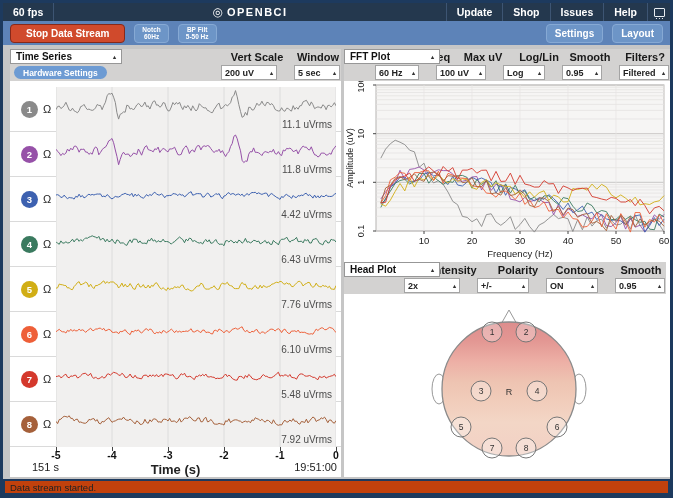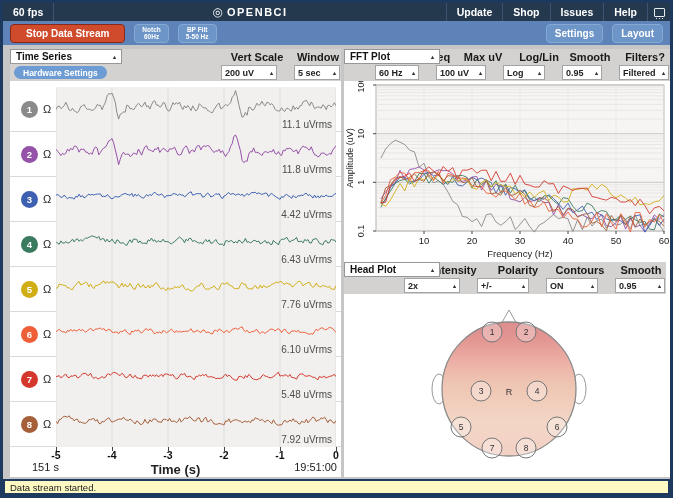--- a/index.html
+++ b/index.html
@@ -55,21 +55,21 @@
 #ts-xlabel{position:absolute;left:0;right:0;text-align:center;font-weight:bold;font-size:13px;top:1px}
 #ts-clock{position:absolute;right:4px;top:0}
 
 
 #fft-section{position:relative;width:326px;height:213px;background:#fff}
 #head-section{position:relative;width:322px;height:215px;background:#fff}
 #fft-plot{position:absolute;left:0;top:32px}
 #head-plot-area{position:absolute;left:0;top:32px}
 
 
-.statusbar{position:absolute;left:0;top:476px;width:667px;height:16px;background:#fef9c3;border:2px solid #1d3a5e;display:flex;align-items:center;padding:0 5px;font-size:9.5px;color:#222}
+.statusbar{position:absolute;left:0;top:476px;width:667px;height:16px;background:#c2410c;border:2px solid #1d3a5e;display:flex;align-items:center;padding:0 5px;font-size:9.5px;color:#222}
 </style>
 </head>
 <body>
 
 <div id="app">
 
   <div class="topbar">
     <div class="tb-seg">
       <span>60 fps</span>
     </div>

